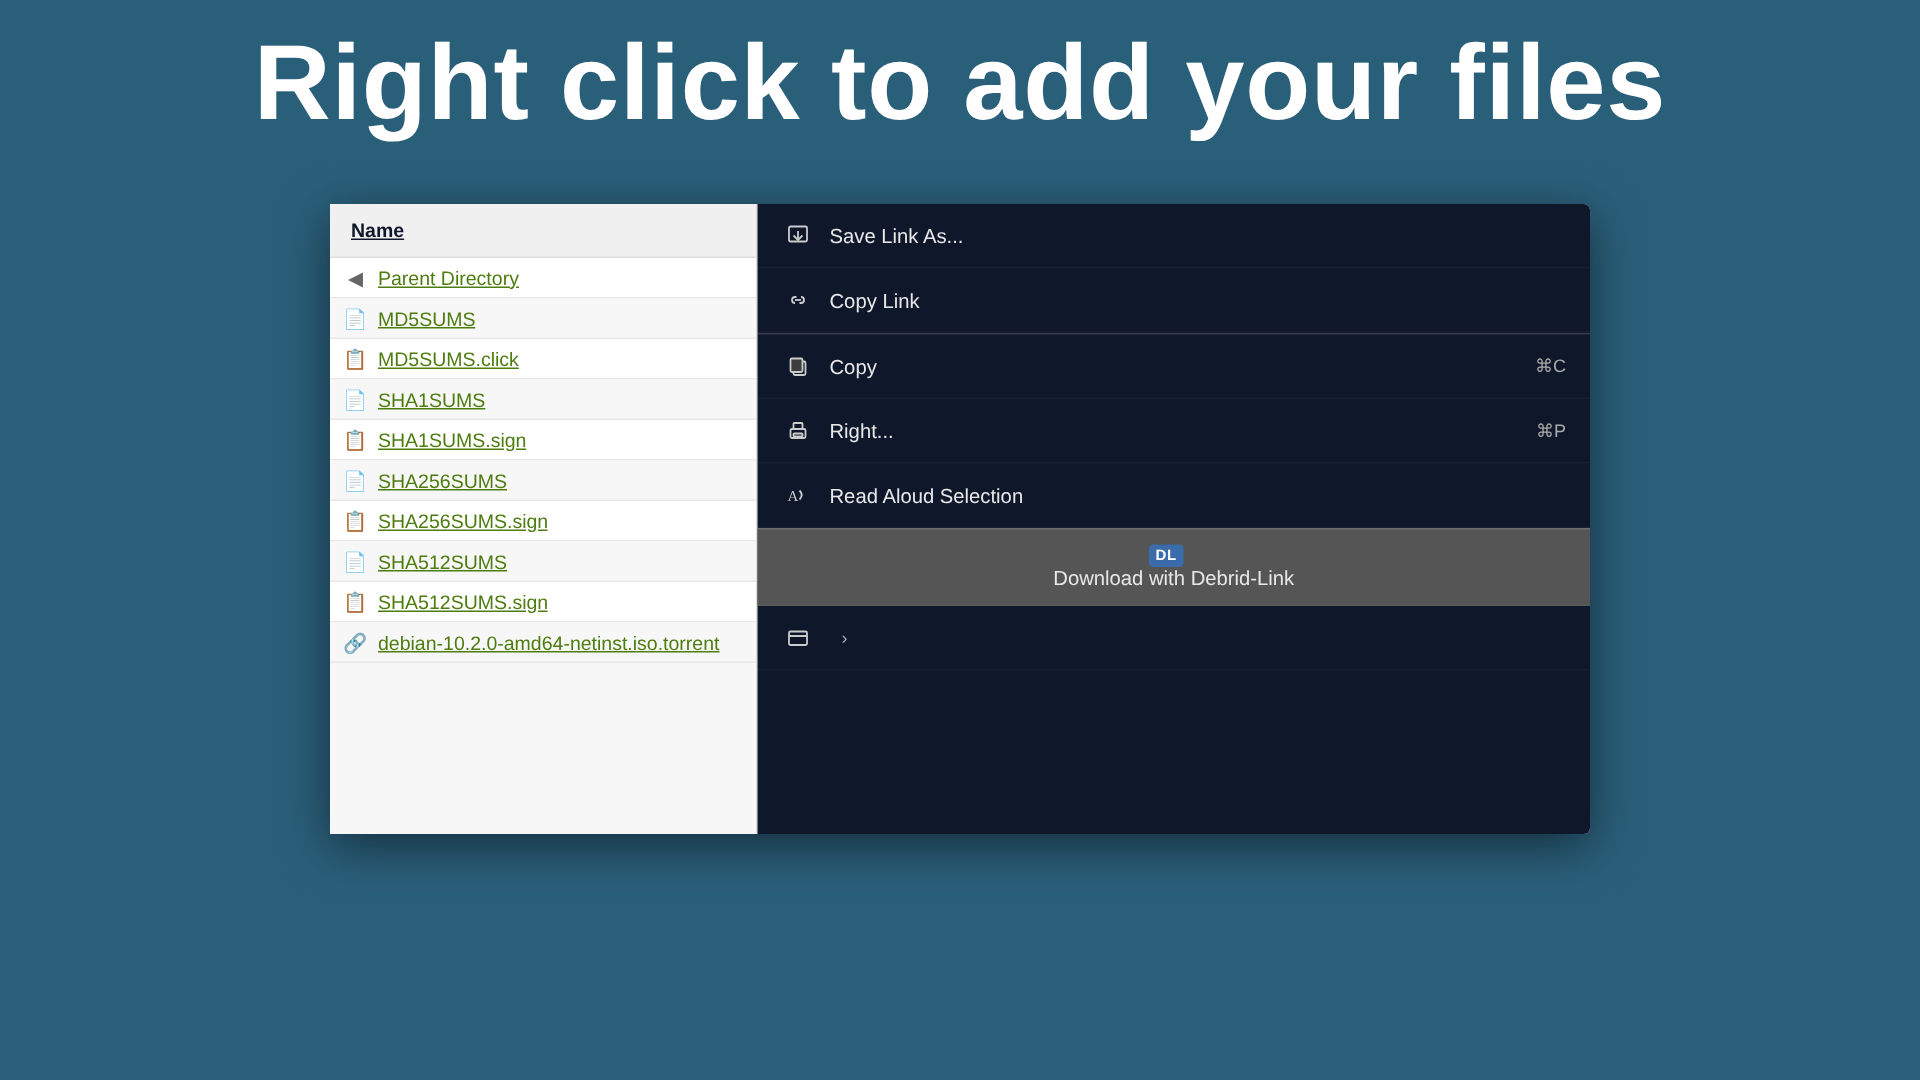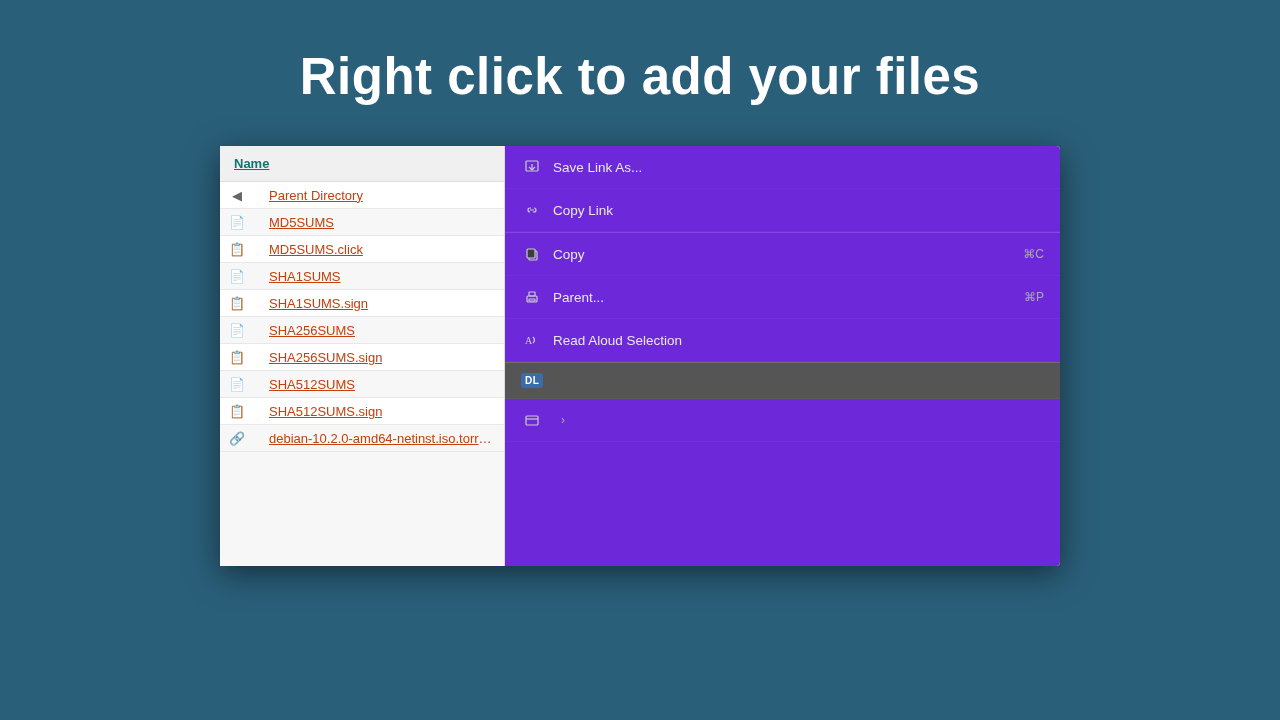--- a/index.html
+++ b/index.html
@@ -10,24 +10,24 @@
       background-color: #2a5f7a;
       font-family: -apple-system, BlinkMacSystemFont, 'Segoe UI', sans-serif;
       overflow: hidden;
       display: flex;
       flex-direction: column;
       align-items: center;
     }
 
     .headline {
       color: #ffffff;
-      font-size: 51px;
+      font-size: 71px;
       font-weight: 900;
       text-align: left;
-      margin-top: 47px;
+      margin-top: 15px;
       letter-spacing: 0.5px;
     }
 
     .browser-window {
       position: relative;
       margin-top: 40px;
       width: 840px;
       background: #f0f0f0;
       border-radius: 4px;
       box-shadow: 0 8px 32px rgba(0,0,0,0.5);
@@ -51,21 +51,21 @@
 
     .file-panel th {
       padding: 10px 14px 10px 14px;
       text-align: left;
       font-size: 13px;
       background: #f0f0f0;
       border-bottom: 1px solid #ddd;
     }
 
     .file-panel th a {
-      color: #0f766e;
+      color: #0f172a;
       text-decoration: underline;
       font-weight: bold;
     }
 
     .file-row {
       display: flex;
       align-items: center;
       padding: 4px 8px;
       border-bottom: 1px solid #e8e8e8;
     }
@@ -83,49 +83,49 @@
       height: 18px;
       margin-right: 6px;
       flex-shrink: 0;
       display: flex;
       align-items: center;
       justify-content: center;
       font-size: 14px;
     }
 
     .file-link {
-      color: #c2410c;
+      color: #4d7c0f;
       text-decoration: underline;
       font-size: 13px;
       white-space: nowrap;
       overflow: hidden;
       text-overflow: ellipsis;
-      margin-left: 17px;
     }
 
     
     .context-menu {
       flex: 1;
-      background: #6d28d9;
+      background: #0f172a;
       color: #e8e8e8;
       border-radius: 0 4px 4px 0;
       overflow: hidden;
     }
 
     .menu-item {
       display: flex;
       align-items: center;
       padding: 10px 16px;
       font-size: 13.5px;
       cursor: pointer;
       border-bottom: 1px solid rgba(255,255,255,0.04);
     }
 
     .menu-item.highlighted {
       background: #555555;
+      flex-direction: column;
     }
 
     .menu-item.separator-above {
       border-top: 1px solid rgba(255,255,255,0.15);
     }
 
     .menu-item-icon {
       width: 22px;
       height: 22px;
       margin-right: 10px;
@@ -282,36 +282,37 @@
 
   </div>
         <div class="menu-item">
     <div class="menu-item-icon">
             <svg width="16" height="16" viewBox="0 0 16 16" fill="none">
               <rect x="3" y="7" width="10" height="6" rx="1" stroke="#ccc" stroke-width="1.2"></rect>
               <rect x="5" y="3" width="6" height="4" rx="0.5" stroke="#ccc" stroke-width="1.2"></rect>
               <rect x="5" y="10" width="6" height="2" rx="0.5" stroke="#ccc" stroke-width="1.2"></rect>
             </svg>
           </div>
-    <span class="menu-item-label">Parent...</span>
+    <span class="menu-item-label">Right...</span>
     <span class="menu-item-shortcut">⌘P</span>
 
   </div>
         <div class="menu-item">
     <div class="menu-item-icon">
             <svg width="16" height="16" viewBox="0 0 16 16" fill="none">
               <text x="1" y="12" font-size="10" fill="#ccc" font-family="serif">A</text>
               <path d="M9 5 Q12 8 9 11" stroke="#ccc" stroke-width="1.2" fill="none"></path>
             </svg>
           </div>
     <span class="menu-item-label">Read Aloud Selection</span>
 
   </div>
         <div class="menu-item highlighted separator-above">
     <div class="dl-badge">DL</div>
+    <span class="menu-item-label">Download with Debrid-Link</span>
 
   </div>
         <div class="menu-item">
     <div class="menu-item-icon">
             <svg width="16" height="16" viewBox="0 0 16 16" fill="none">
               <rect x="2" y="4" width="12" height="9" rx="1" stroke="#ccc" stroke-width="1.2"></rect>
               <line x1="2" y1="7" x2="14" y2="7" stroke="#ccc" stroke-width="1.2"></line>
             </svg>
           </div>
 

